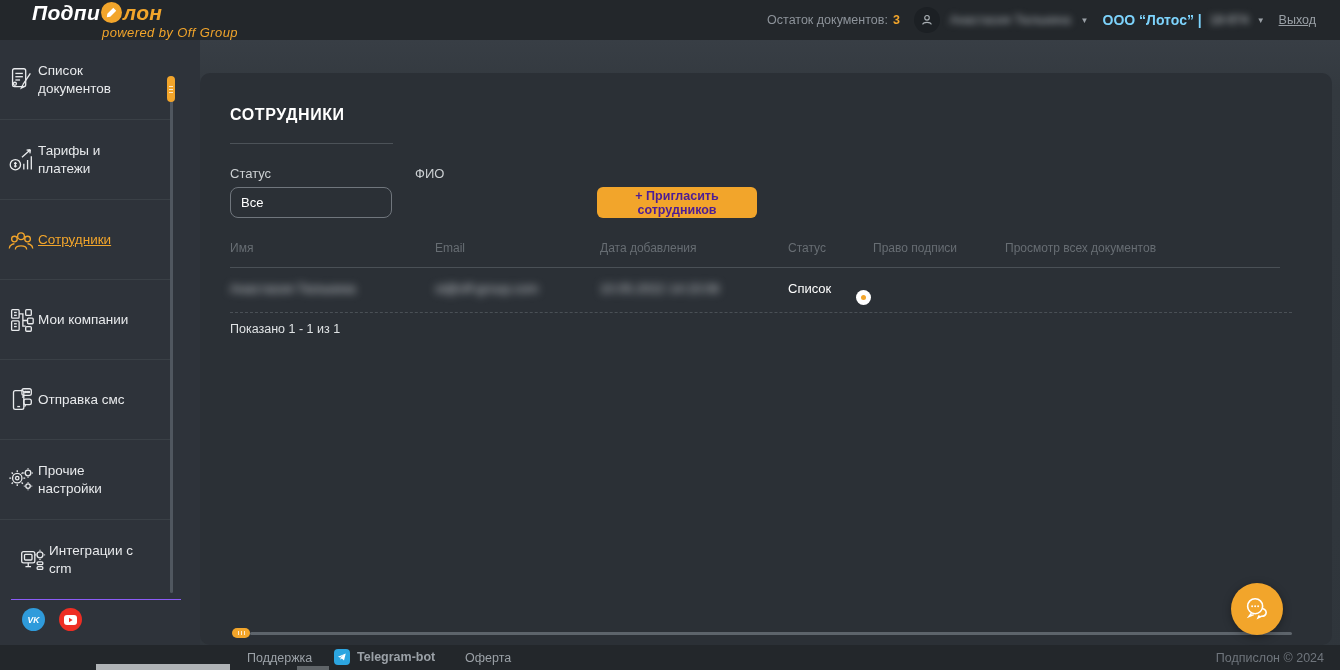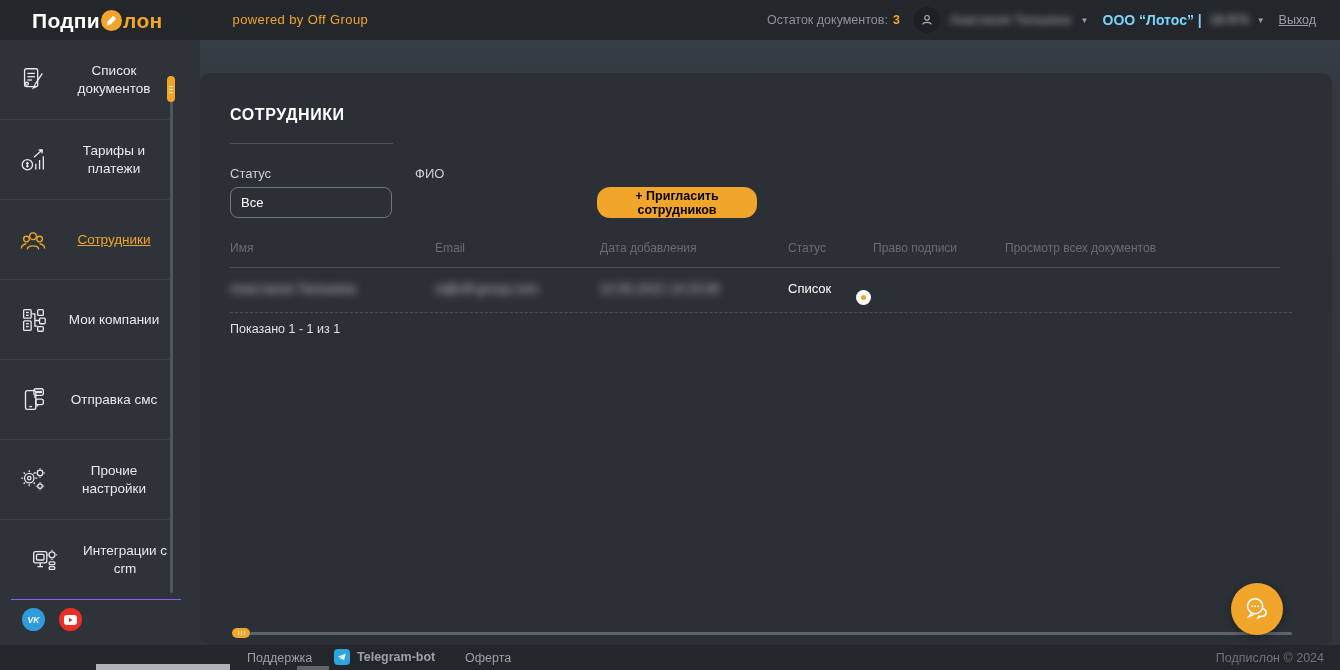--- a/index.html
+++ b/index.html
@@ -10,21 +10,21 @@
     background:linear-gradient(#383e45 40px, #33393f 90px, #2f353b 100%);
     overflow:hidden;
     color:#e8eaec;
   }
   
   .topbar {
     position:absolute; top:0; left:0; right:0; height:40px;
     background:#23272b; display:flex; align-items:center;
     padding:0 24px 0 32px; z-index:20;
   }
-  .logo { display:flex; flex-direction:row; line-height:1; }
+  .logo { display:flex; flex-direction:column; line-height:1;font-style:italic; }
   .logo-row { display:flex; align-items:center; font-weight:bold; font-size:21px; letter-spacing:.3px; }
   .logo-left { color:#ffffff; }
   .logo-right { color:#f2a52b; }
   .logo-circle {
     width:21px; height:21px; border-radius:50%; background:#f2a52b;
     display:flex; align-items:center; justify-content:center; margin:0 1px;
   }
   .logo-tagline { font-size:13px; color:#f2a52b; letter-spacing:.4px; margin:3px 0 0 70px; }
   .topbar-right { margin-left:auto; display:flex; align-items:center; gap:14px; }
   .docs-left { font-size:12.5px; color:#8d939a; }
@@ -41,23 +41,22 @@
   .company-id { font-size:12.5px; color:#c2c7cb; }
   .logout { font-size:12.5px; color:#9aa0a6; text-decoration:underline; cursor:pointer; }
   .blurred { filter:blur(3.5px); }
   
   .sidebar {
     position:absolute; top:40px; left:0; width:200px; bottom:0;
     background:#2e333a; z-index:5;
   }
   .side-item {
     width:170px; height:80px; display:flex; align-items:center;
-    padding-left:16px; gap:12px; cursor:pointer;
+    padding-left:4px; gap:0; cursor:pointer;
     border-bottom:1px solid #3a4046;
-    text-align:center;
   }
   .side-item:nth-child(7){ border-bottom:1px solid #8b5cf6;margin-left:11px; }
   .side-icon { width:34px; display:flex; justify-content:center; flex:0 0 34px; }
   .side-label { font-size:13.5px; line-height:1.3; color:#e8eaec; width:104px; }
   .side-item.active .side-label { color:#f2a52b; text-decoration:underline; }
   .side-scroll-track {
     position:absolute; left:170px; top:36px; width:3px; height:517px;
     background:#50575f; border-radius:2px;
   }
   .side-scroll-thumb {
@@ -92,22 +91,22 @@
     border:1px solid #70767d; border-radius:8px; background:transparent;
     font-size:13px; color:#ffffff; display:flex; align-items:center; padding:0 10px;
     font-family:"Liberation Sans", sans-serif;
   }
   .status-select { left:30px; width:162px; cursor:pointer; }
   .fio-input { left:215px; width:156px; }
   .fio-input::placeholder { color:#6e757b; }
   input.field { outline:none; }
   .invite-btn {
     position:absolute; left:397px; top:114px; width:160px; height:31px;
-    background:#f2a52b; border:none; border-radius:13px;
-    font-size:12.5px; font-weight:bold; color:#000000; cursor:pointer;
+    background:#f2a52b; border:none; border-radius:6px;
+    font-size:12.5px; font-weight:bold; color:#4c1d95; cursor:pointer;
     font-family:"Liberation Sans", sans-serif;
   }
   .tgrid {
     position:absolute; left:30px; display:grid;
     grid-template-columns:205px 165px 188px 85px 132px 275px;
     align-items:center;
   }
   .thead { top:168px; font-size:12px; color:#676d73; }
   .trow  { top:198px; height:34px; font-size:13px; color:#d7dadd; }
   .thead-line { position:absolute; left:30px; top:194px; width:1050px; height:1px; background:#4a5056; }

